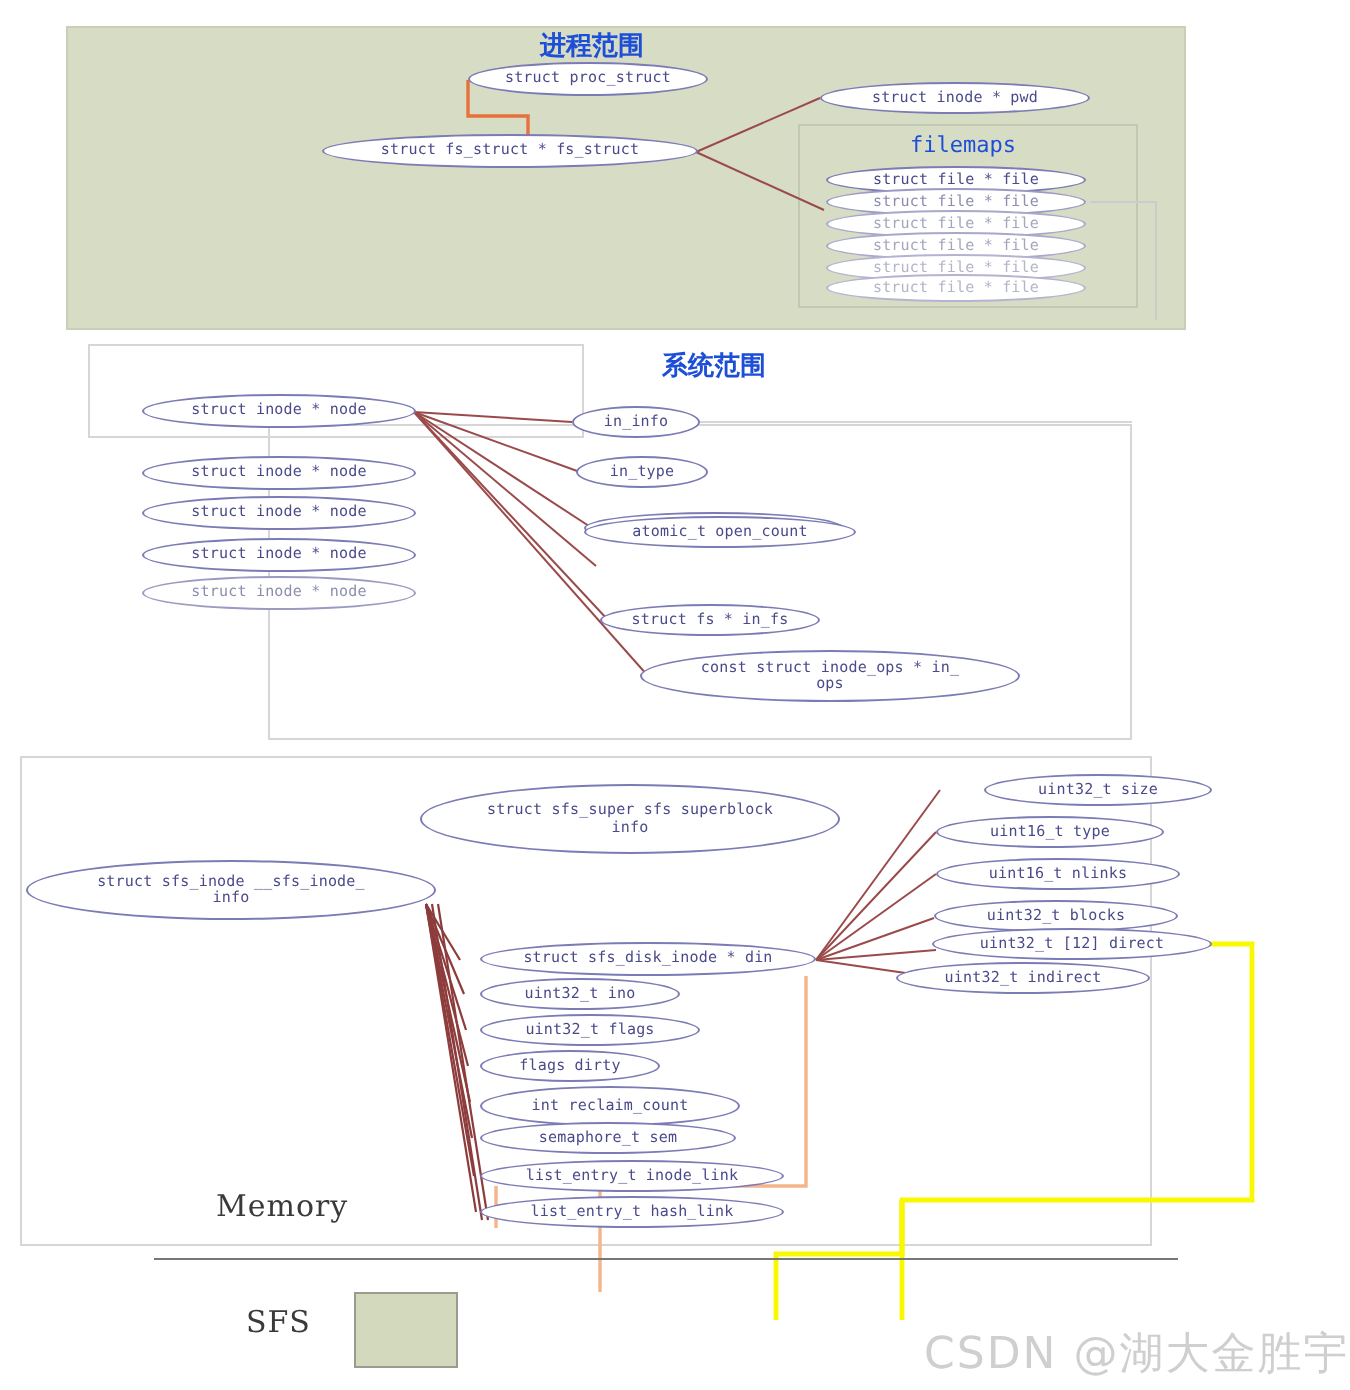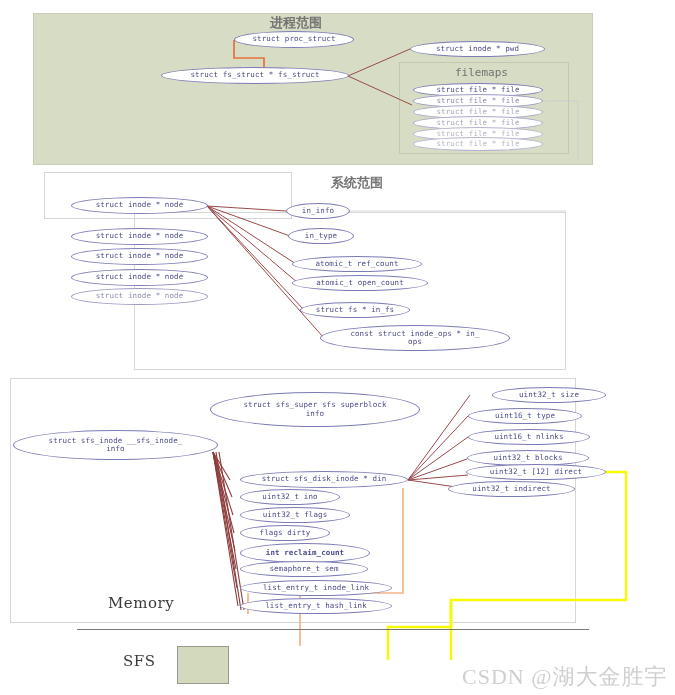--- a/index.html
+++ b/index.html
@@ -7,21 +7,21 @@
        font-family:"DejaVu Sans Mono","Liberation Mono",monospace;}
   #stage{position:absolute;left:0;top:0;width:675px;height:695px;}
   svg.lines{position:absolute;left:0;top:0;width:675px;height:695px;pointer-events:none;}
 
   .panel{position:absolute;box-sizing:border-box;}
   .panel-green{background:#d7dcc4;border:1px solid #c9cfb6;}
   .panel-white{background:transparent;border:1px solid #d6d6d6;}
   .panel-inner{background:transparent;border:1px solid #c3c8b2;}
 
   .title{position:absolute;font-family:"DejaVu Sans","Liberation Sans",sans-serif;
-         font-weight:bold;color:#737373;white-space:nowrap;}
+         font-weight:bold;color:#1d4ed8;white-space:nowrap;}
 
   
   .node{position:absolute;box-sizing:border-box;border:1px solid #7b7bb5;
         border-radius:50%;background:#ffffff;color:#4a4a8a;
         display:flex;align-items:center;justify-content:center;text-align:center;
         font-family:"DejaVu Sans Mono","Liberation Mono",monospace;
         font-size:7.5px;line-height:1.12;letter-spacing:.1px;white-space:pre-line;}
   .node.faded{color:#8d8dae;border-color:#9a9ac3;}
   .node.faded2{color:#a5a5bd;border-color:#a8a8cb;}
   .node.faded3{color:#b5b5c8;border-color:#b4b4d2;}
@@ -126,36 +126,36 @@
 
   <div class="node" style="left:71px;top:197px;width:137px;height:17px;">struct inode * node</div>
   <div class="node" style="left:71px;top:228px;width:137px;height:17px;">struct inode * node</div>
   <div class="node" style="left:71px;top:248px;width:137px;height:17px;">struct inode * node</div>
   <div class="node" style="left:71px;top:269px;width:137px;height:17px;">struct inode * node</div>
   <div class="node faded" style="left:71px;top:288px;width:137px;height:17px;">struct inode * node</div>
 
   <div class="node" style="left:286px;top:203px;width:64px;height:16px;">in_info</div>
   <div class="node" style="left:288px;top:228px;width:66px;height:16px;">in_type</div>
   <div class="node" style="left:292px;top:256px;width:130px;height:16px;">atomic_t ref_count</div>
-  <div class="node" style="left:292px;top:275px;width:136px;height:16px;">atomic_t open_count</div>
+  <div class="node" style="left:292px;top:258px;width:136px;height:16px;">atomic_t open_count</div>
   <div class="node" style="left:300px;top:302px;width:110px;height:16px;">struct fs * in_fs</div>
   <div class="node" style="left:320px;top:325px;width:190px;height:26px;">const struct inode_ops * in_
 ops</div>
 
   <div class="node" style="left:210px;top:392px;width:210px;height:35px;">struct sfs_super sfs superblock
 info</div>
 
   <div class="node" style="left:13px;top:430px;width:205px;height:30px;">struct sfs_inode __sfs_inode_
 info</div>
 
   <div class="node" style="left:240px;top:471px;width:168px;height:17px;">struct sfs_disk_inode * din</div>
   <div class="node" style="left:240px;top:489px;width:100px;height:16px;">uint32_t ino</div>
   <div class="node" style="left:240px;top:507px;width:110px;height:16px;">uint32_t flags</div>
   <div class="node" style="left:240px;top:525px;width:90px;height:16px;">flags dirty</div>
-  <div class="node" style="left:240px;top:543px;width:130px;height:20px;font-weight:bold;">int reclaim_count</div>
+  <div class="node" style="left:240px;top:543px;width:130px;height:20px;">int reclaim_count</div>
   <div class="node" style="left:240px;top:580px;width:152px;height:16px;">list_entry_t inode_link</div>
   <div class="node" style="left:240px;top:561px;width:128px;height:16px;">semaphore_t sem</div>
   <div class="node" style="left:240px;top:598px;width:152px;height:16px;">list_entry_t hash_link</div>
 
   <div class="node" style="left:492px;top:387px;width:114px;height:16px;">uint32_t size</div>
   <div class="node" style="left:468px;top:408px;width:114px;height:16px;">uint16_t type</div>
   <div class="node" style="left:468px;top:429px;width:122px;height:16px;">uint16_t nlinks</div>
   <div class="node" style="left:467px;top:450px;width:122px;height:16px;">uint32_t blocks</div>
   <div class="node" style="left:466px;top:464px;width:140px;height:16px;">uint32_t [12] direct</div>
   <div class="node" style="left:448px;top:481px;width:127px;height:16px;">uint32_t indirect</div>
@@ -170,15 +170,15 @@
     <div class="blk blk-green" style="width:52px;height:38px;"></div>
     <div class="blk blk-green" style="width:52px;height:38px;"></div>
     <div class="blk blk-din" style="width:52px;height:38px;">din</div>
     <div class="blk blk-green" style="width:52px;height:38px;"></div>
     <div class="blk blk-yellow" style="width:52px;height:38px;">direct[1]</div>
     <div class="blk blk-green" style="width:52px;height:38px;"></div>
     <div class="blk blk-yellow" style="width:52px;height:38px;">direct[2]</div>
     <div class="blk blk-green" style="width:52px;height:38px;"></div>
   </div>
 
-  <div class="watermark" style="left:462px;top:662px;font-family:Liberation Serif, serif;">CSDN @湖大金胜宇</div>
+  <div class="watermark" style="left:462px;top:662px;">CSDN @湖大金胜宇</div>
 
 </div>
 
 </body></html>

